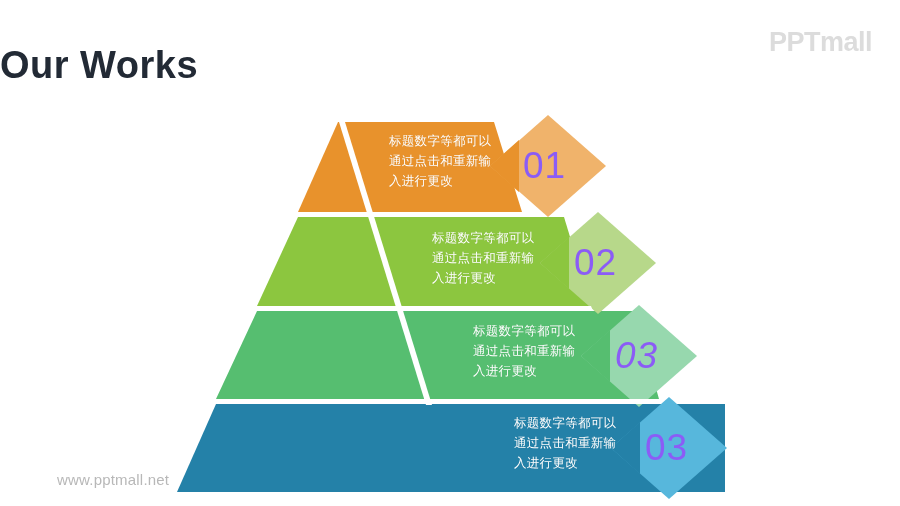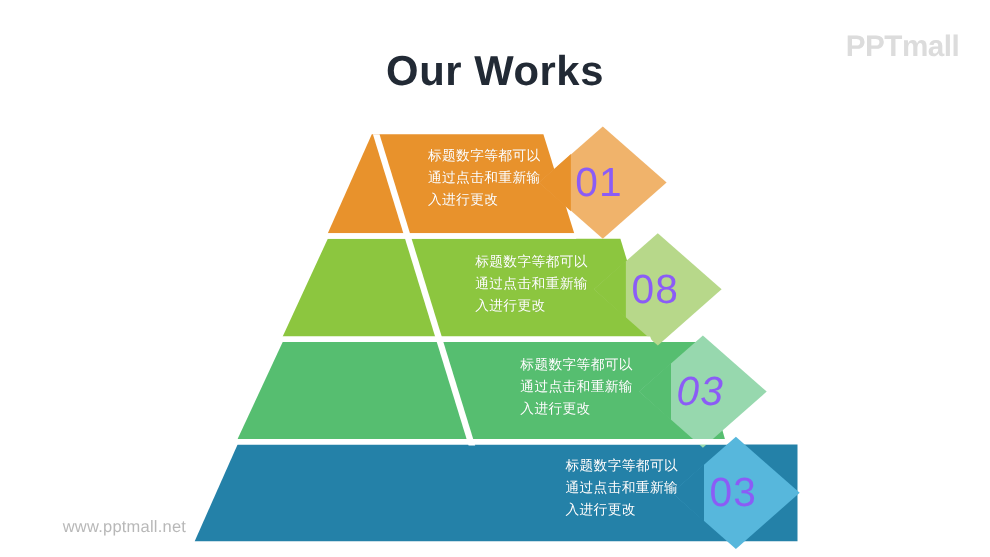--- a/index.html
+++ b/index.html
@@ -15,21 +15,21 @@
     overflow: hidden;
     font-family: "Liberation Sans", "DejaVu Sans", sans-serif;
   }
 
   
   #page-title {
     position: absolute;
     left: 0;
     top: 42px;
     width: 900px;
-    text-align: center;
+    text-align: left;
     font-size: 38px;
     font-weight: bold;
     color: #222a35;
     letter-spacing: 0.5px;
     line-height: 46px;
   }
 
   
   #brand-logo {
     position: absolute;
@@ -144,21 +144,21 @@
       <span class="line">通过点击和重新输</span>
       <span class="line">入进行更改</span>
     </div>
     <div class="badge-num" style="left:523px; top:146px;">01</div>
 
     <div class="tier-text" style="left:432px; top:228px;">
       <span class="line">标题数字等都可以</span>
       <span class="line">通过点击和重新输</span>
       <span class="line">入进行更改</span>
     </div>
-    <div class="badge-num" style="left:574px; top:243px;">08</div>
+    <div class="badge-num" style="left:574px; top:243px;">02</div>
 
     <div class="tier-text" style="left:473px; top:321px;">
       <span class="line">标题数字等都可以</span>
       <span class="line">通过点击和重新输</span>
       <span class="line">入进行更改</span>
     </div>
     <div class="badge-num" style="left:615px; top:336px;font-style:italic;">03</div>
 
     <div class="tier-text" style="left:514px; top:413px;">
       <span class="line">标题数字等都可以</span>

